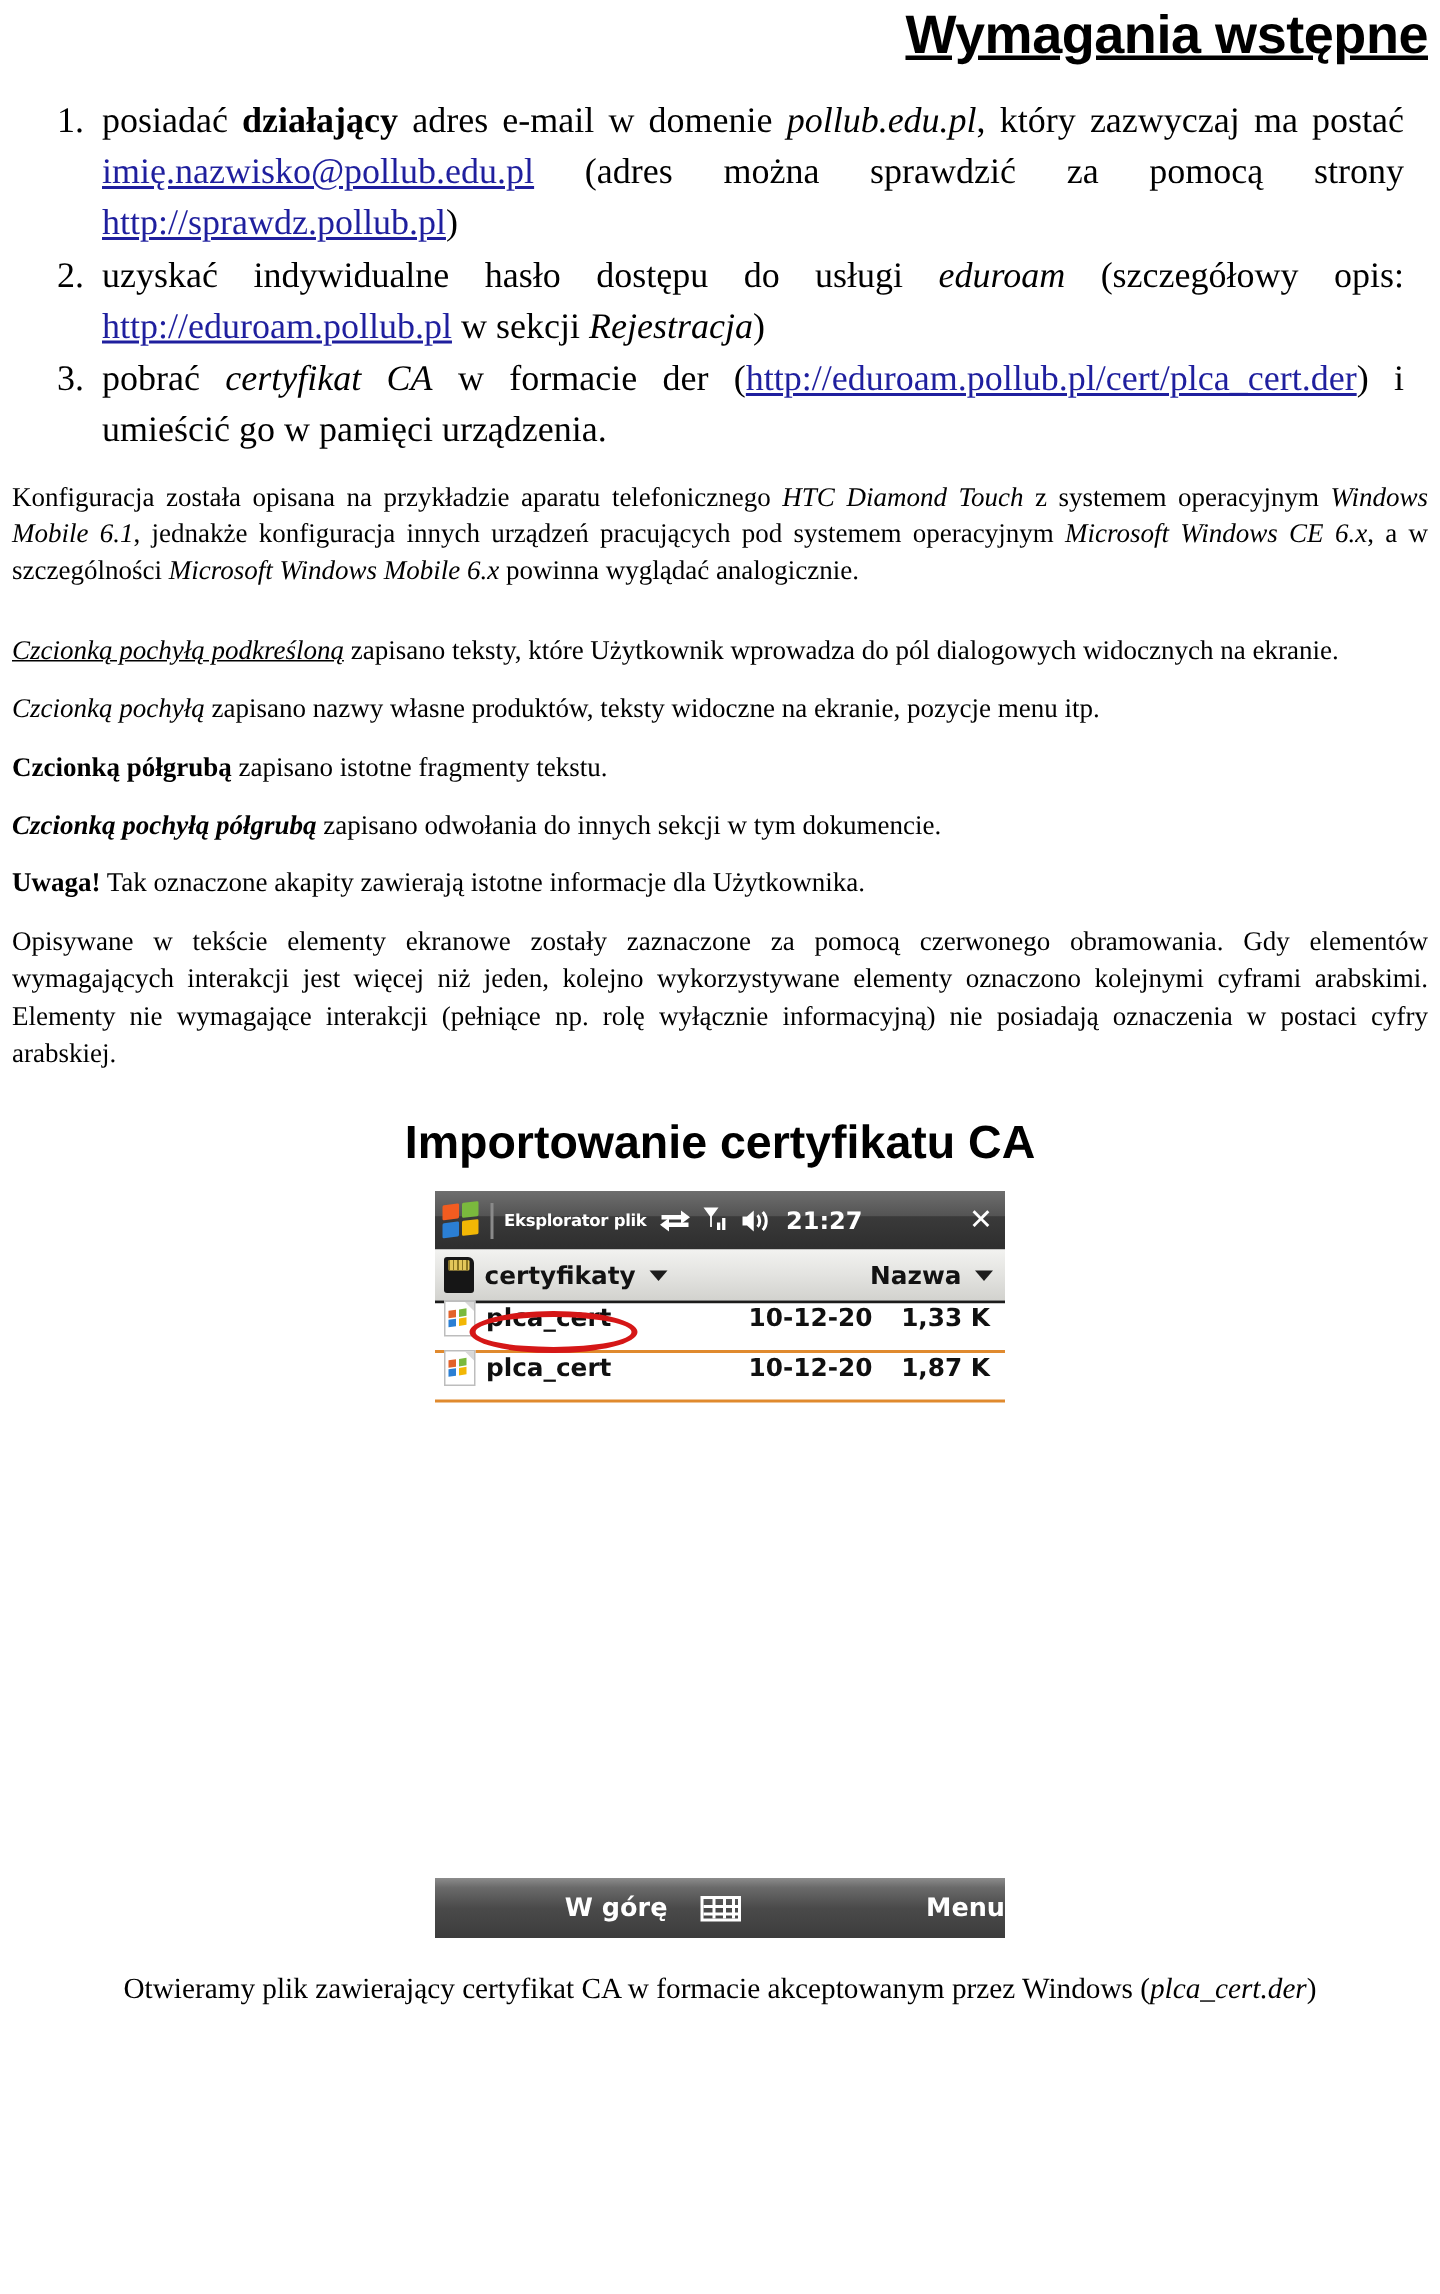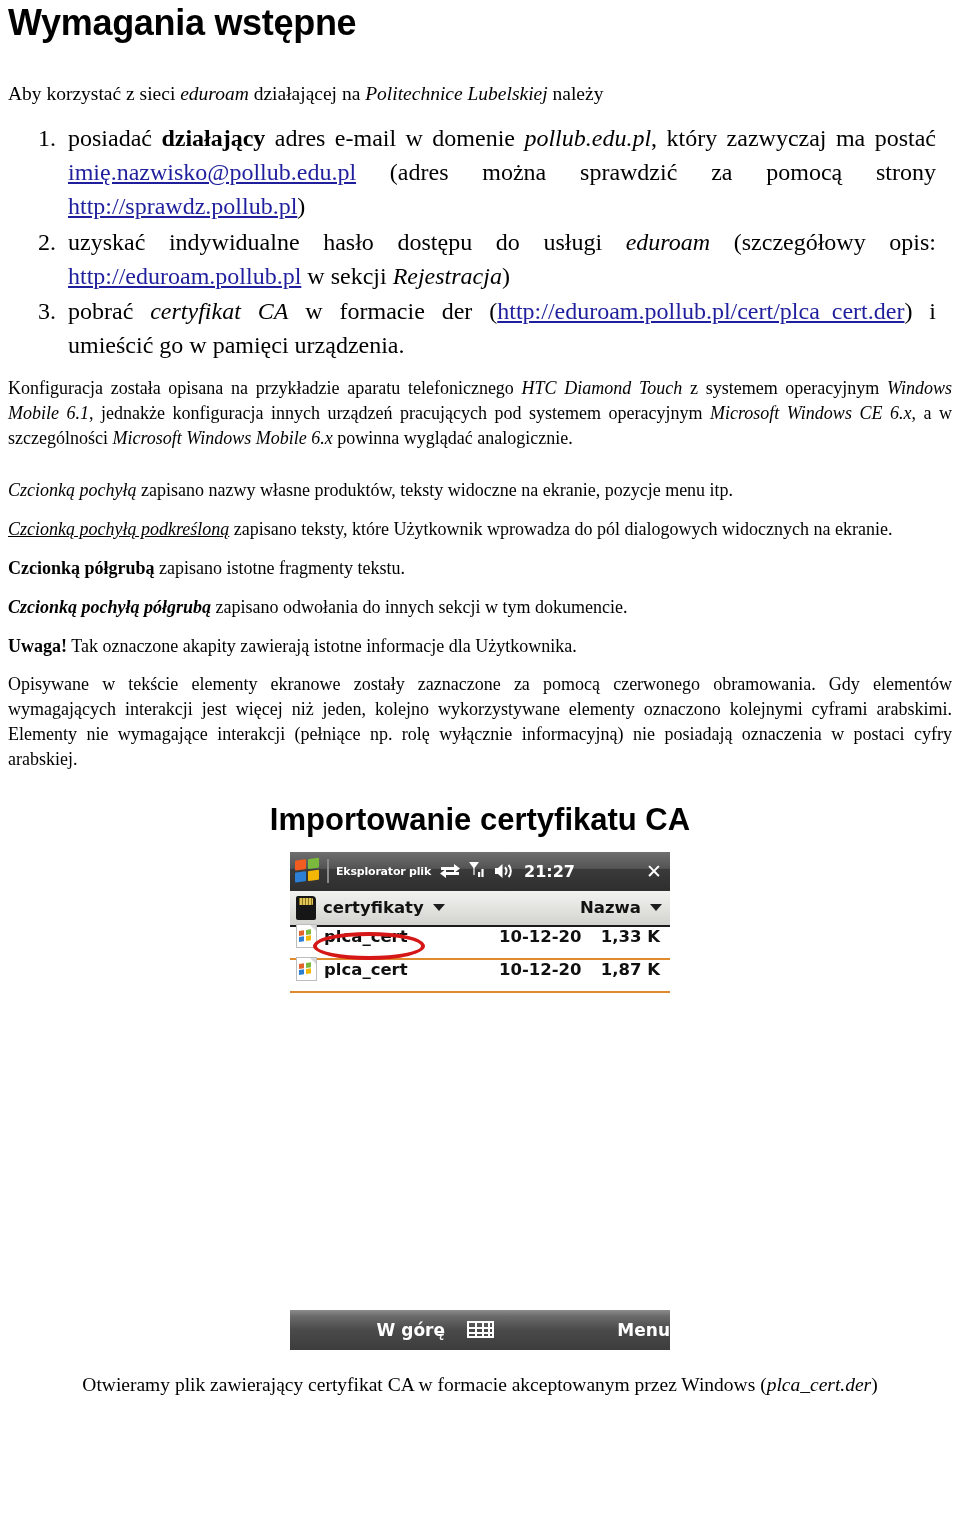--- a/index.html
+++ b/index.html
@@ -13,23 +13,24 @@
     font-family: "Liberation Serif", serif;
     color: #000000;
     overflow: hidden;
   }
   .page { padding: 0 8px; }
 
   h1.doc-title {
     font-family: "Liberation Sans", sans-serif;
     font-size: 36px;
     font-weight: bold;
-    text-align: left;
-    margin: 2px 0 36px 0;
+    text-align: right;
+    margin: 2px 0 20px 0;
     letter-spacing: -0.3px;
+    text-decoration: underline;
   }
   h2.section-title {
     font-family: "Liberation Sans", sans-serif;
     font-size: 31px;
     font-weight: bold;
     text-align: center;
     margin: 30px 0 14px 0;
   }
 
   p.para {
@@ -313,23 +314,20 @@
     margin-top: 22px;
   }
 </style>
 </head>
 <body>
 
 <div class="page">
 
   <h1 class="doc-title">Wymagania wstępne</h1>
 
-  <p class="lead">
-    <span>Aby korzystać z sieci </span><span class="it">eduroam</span><span> działającej na </span><span class="it">Politechnice Lubelskiej</span><span> należy</span>
-  </p>
 
   <ol class="reqs">
     <li>
       <span>posiadać </span><span class="bd">działający</span><span> adres e-mail w domenie </span><span class="it">pollub.edu.pl</span><span>, który zazwyczaj ma postać </span><a class="lnk" href="#">imię.nazwisko@pollub.edu.pl</a><span> (adres można sprawdzić za pomocą strony </span><a class="lnk" href="#">http://sprawdz.pollub.pl</a><span>)</span>
     </li>
     <li>
       <span>uzyskać indywidualne hasło dostępu do usługi </span><span class="it">eduroam</span><span> (szczegółowy opis: </span><a class="lnk" href="#">http://eduroam.pollub.pl</a><span> w sekcji </span><span class="it">Rejestracja</span><span>)</span>
     </li>
     <li>
       <span>pobrać </span><span class="it">certyfikat CA</span><span> w formacie der (</span><a class="lnk" href="#">http://eduroam.pollub.pl/cert/plca_cert.der</a><span>) i umieścić go w pamięci urządzenia.</span>
@@ -337,25 +335,25 @@
   </ol>
 
   <p class="para">
     <span>Konfiguracja została opisana na przykładzie aparatu telefonicznego </span><span class="it">HTC Diamond Touch</span><span> z systemem operacyjnym </span><span class="it">Windows Mobile 6.1</span><span>, jednakże konfiguracja innych urządzeń pracujących pod systemem operacyjnym </span><span class="it">Microsoft Windows CE 6.x</span><span>, a w szczególności </span><span class="it">Microsoft Windows Mobile 6.x</span><span> powinna wyglądać analogicznie.</span>
   </p>
 
   <div class="block-gap"></div>
 
 
   <p class="para">
+    <span class="itu">Czcionką pochyłą podkreśloną</span><span> zapisano teksty, które Użytkownik wprowadza do pól dialogowych widocznych na ekranie.</span>
+  </p>
+
+  <p class="para">
     <span class="it">Czcionką pochyłą</span><span> zapisano nazwy własne produktów, teksty widoczne na ekranie, pozycje menu itp.</span>
-  </p>
-
-  <p class="para">
-    <span class="itu">Czcionką pochyłą podkreśloną</span><span> zapisano teksty, które Użytkownik wprowadza do pól dialogowych widocznych na ekranie.</span>
   </p>
 
   <p class="para">
     <span class="bd">Czcionką półgrubą</span><span> zapisano istotne fragmenty tekstu.</span>
   </p>
 
   <p class="para">
     <span class="bdit">Czcionką pochyłą półgrubą</span><span> zapisano odwołania do innych sekcji w tym dokumencie.</span>
   </p>
 

